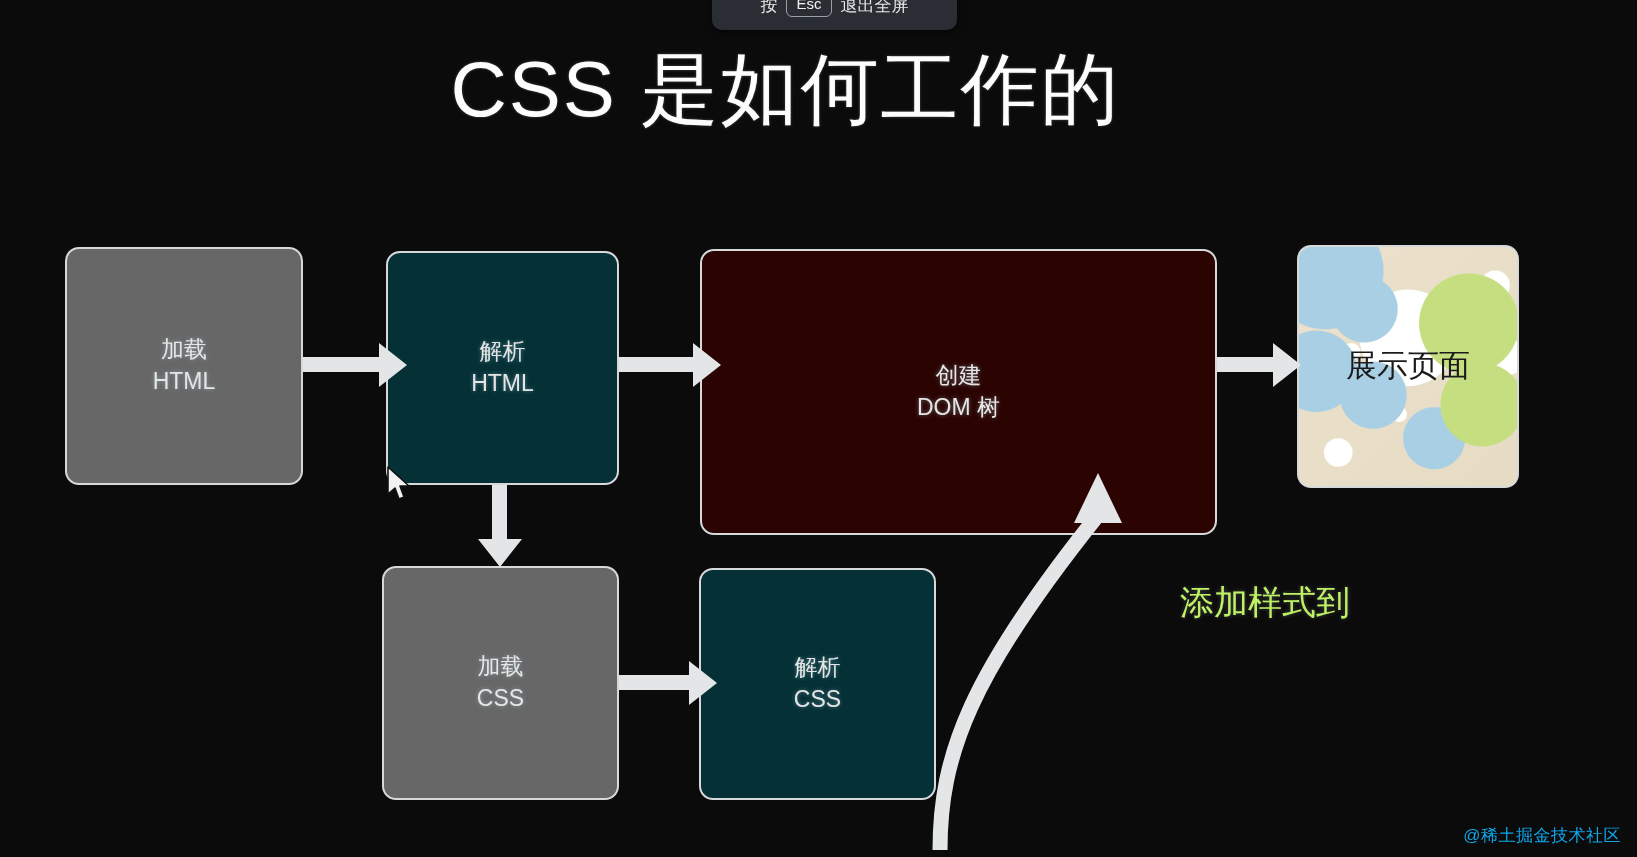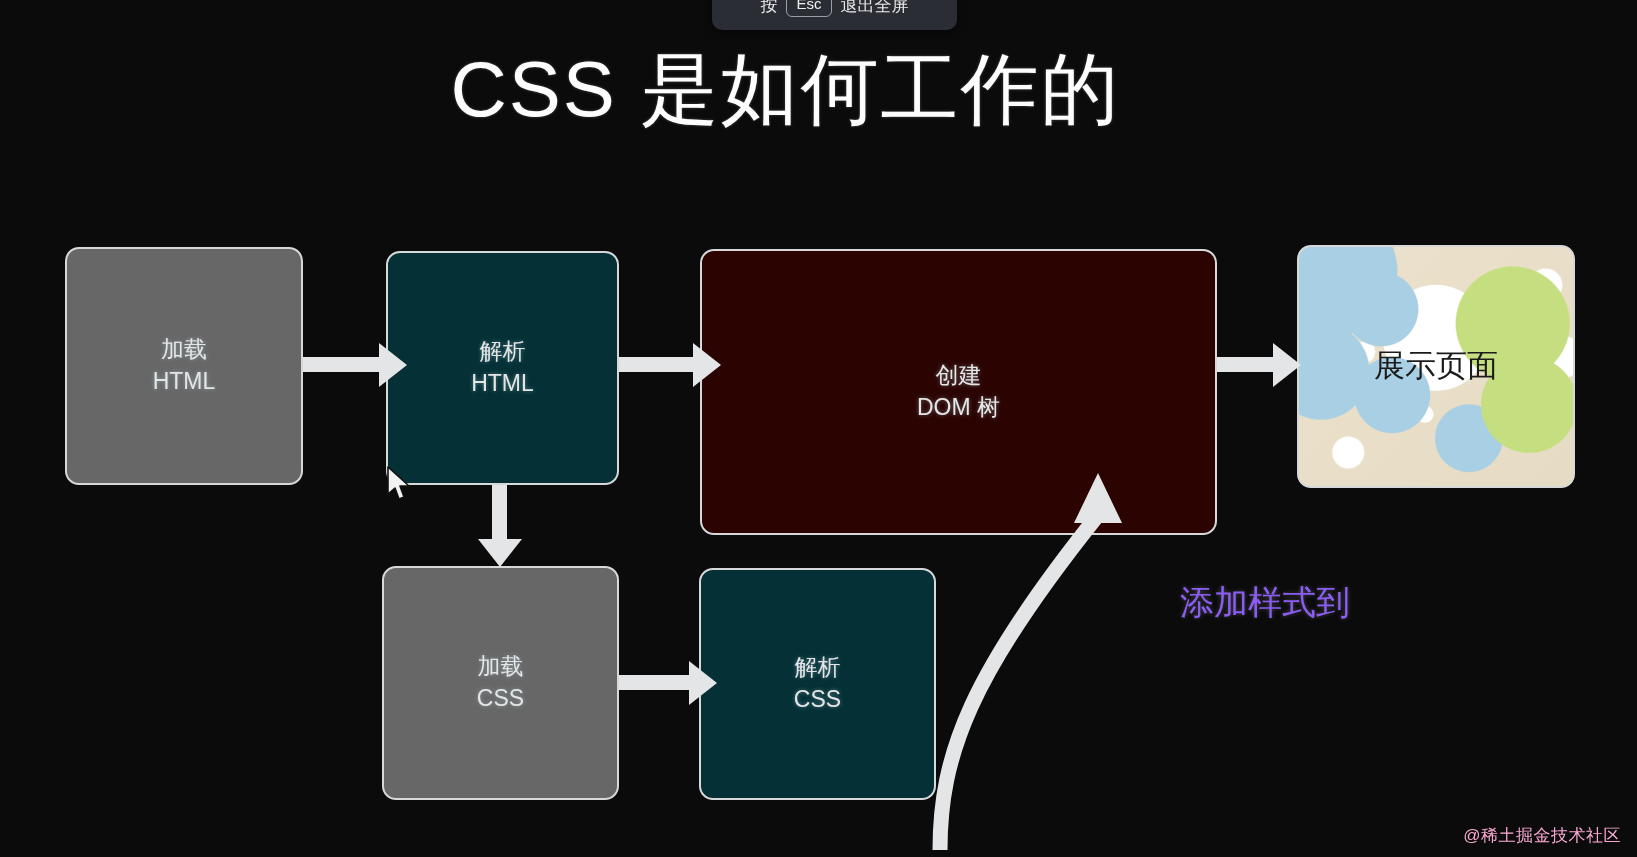--- a/index.html
+++ b/index.html
@@ -71,21 +71,21 @@
     line-height: 1.30;
     text-align: center;
     box-sizing: border-box;
     text-shadow: 0 0 4px rgba(180,220,235,.45);
   }
   .box .l2 { margin-top: 2px; }
 
   #box-load-html   { left:65px;  top:247px; width:238px; height:238px; background:#676767; }
   #box-parse-html  { left:386px; top:251px; width:233px; height:234px; background:#043036; }
   #box-create-dom  { left:700px; top:249px; width:517px; height:286px; background:#2b0402; }
-  #box-show-page   { left:1297px;top:245px; width:278px; height:243px; background:#ece2cd;
+  #box-show-page   { left:1297px;top:245px; width:222px; height:243px; background:#ece2cd;
                      color:#1b1b1b; text-shadow:none; font-size:31px; overflow:hidden; }
   #box-load-css    { left:382px; top:566px; width:237px; height:234px; background:#676767; }
   #box-parse-css   { left:699px; top:568px; width:237px; height:232px; background:#043036; }
 
   
   #box-show-page .blobs {
     position: absolute;
     inset: 0;
     background:
       radial-gradient(circle at 78% 32%, #c5de7f 0 21%, transparent 21.5%),
@@ -148,34 +148,34 @@
 
   
   #curve { position: absolute; left:930px; top:455px; width:260px; height:400px; z-index:5; }
 
   
   #curve-label {
     position: absolute;
     left: 1100px;
     top: 578px;
     width: 330px;
-    color: #8b5cf6;
+    color: #bef264;
     font-size: 34px;
     line-height: 1.42;
     text-align: center;
     text-shadow: 0 0 4px rgba(255,255,255,.25);
     z-index: 6;
   }
 
   
   #watermark {
     position: absolute;
     right: 16px;
     bottom: 10px;
-    color: #f9a8d4;
+    color: #0ea5e9;
     font-size: 17px;
     letter-spacing: .5px;
     z-index: 10;
   }
 
   
   #cursor { position:absolute; left:386px; top:466px; width:26px; height:36px; z-index:30; }
 </style>
 </head>
 <body>

